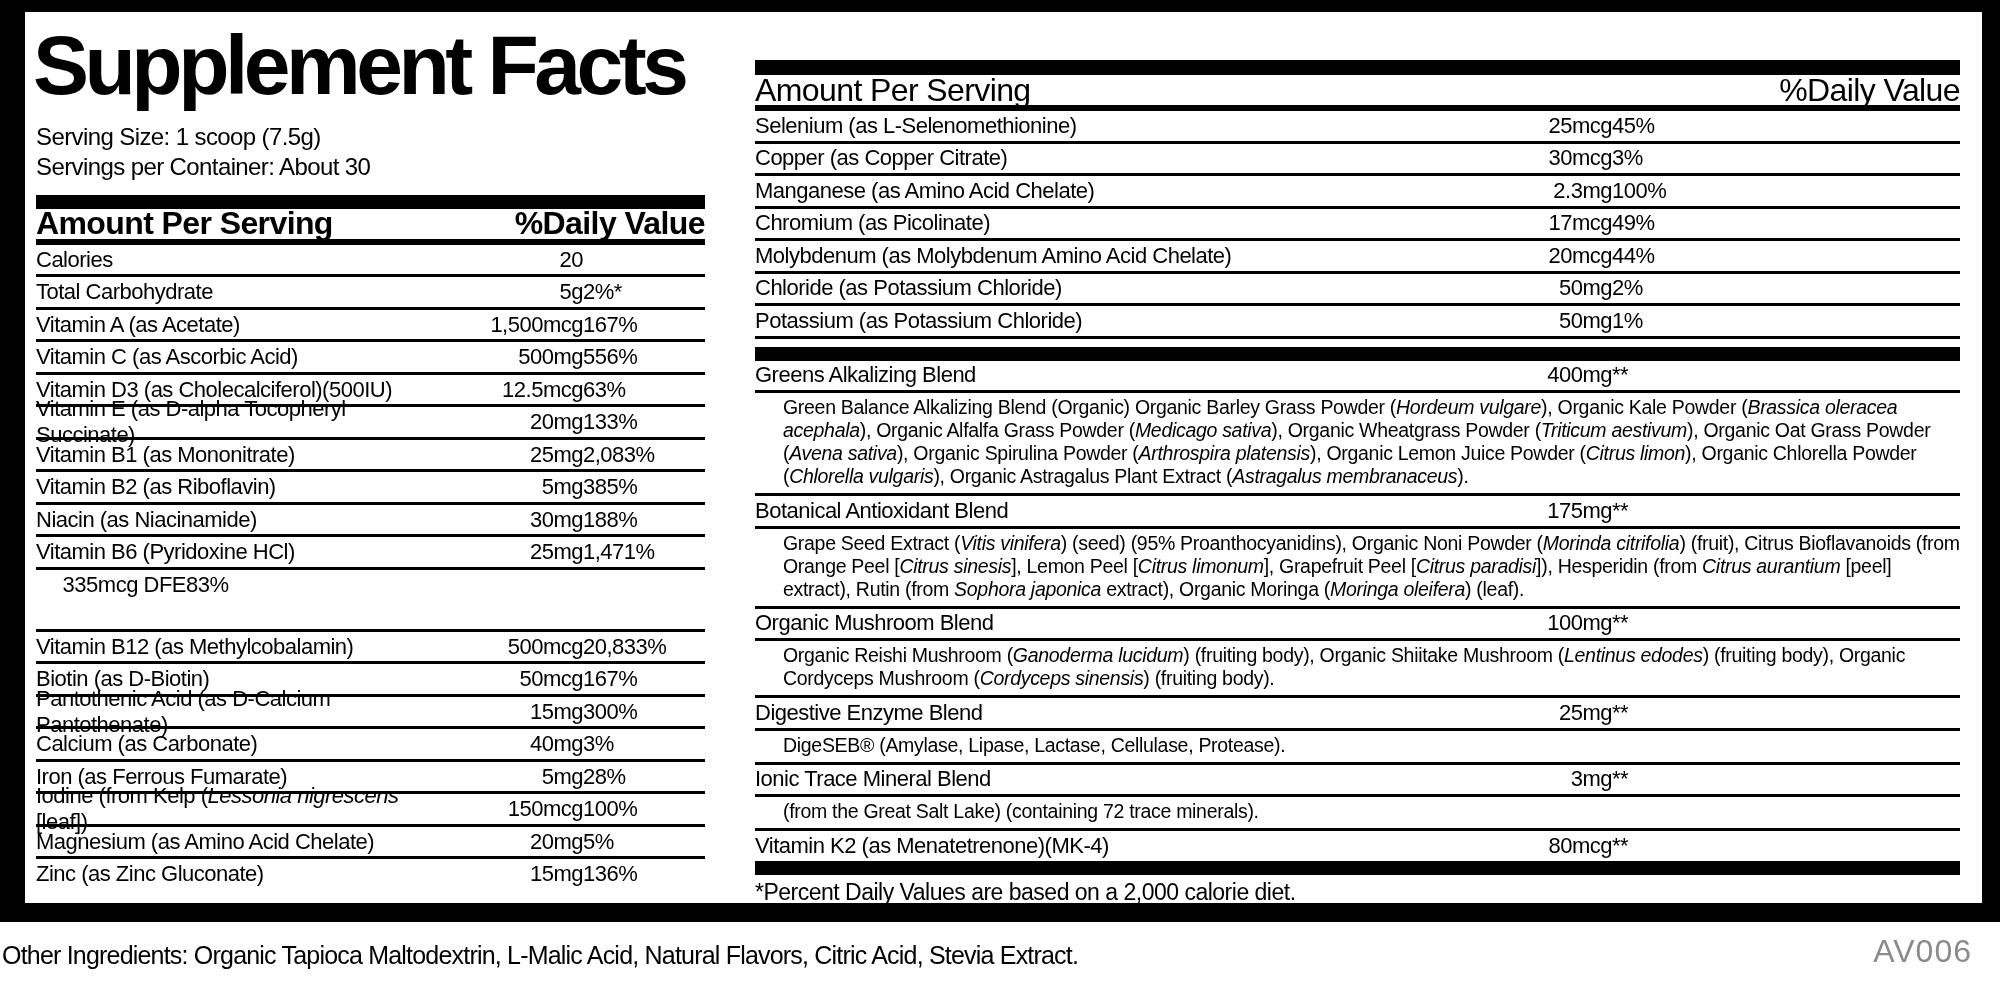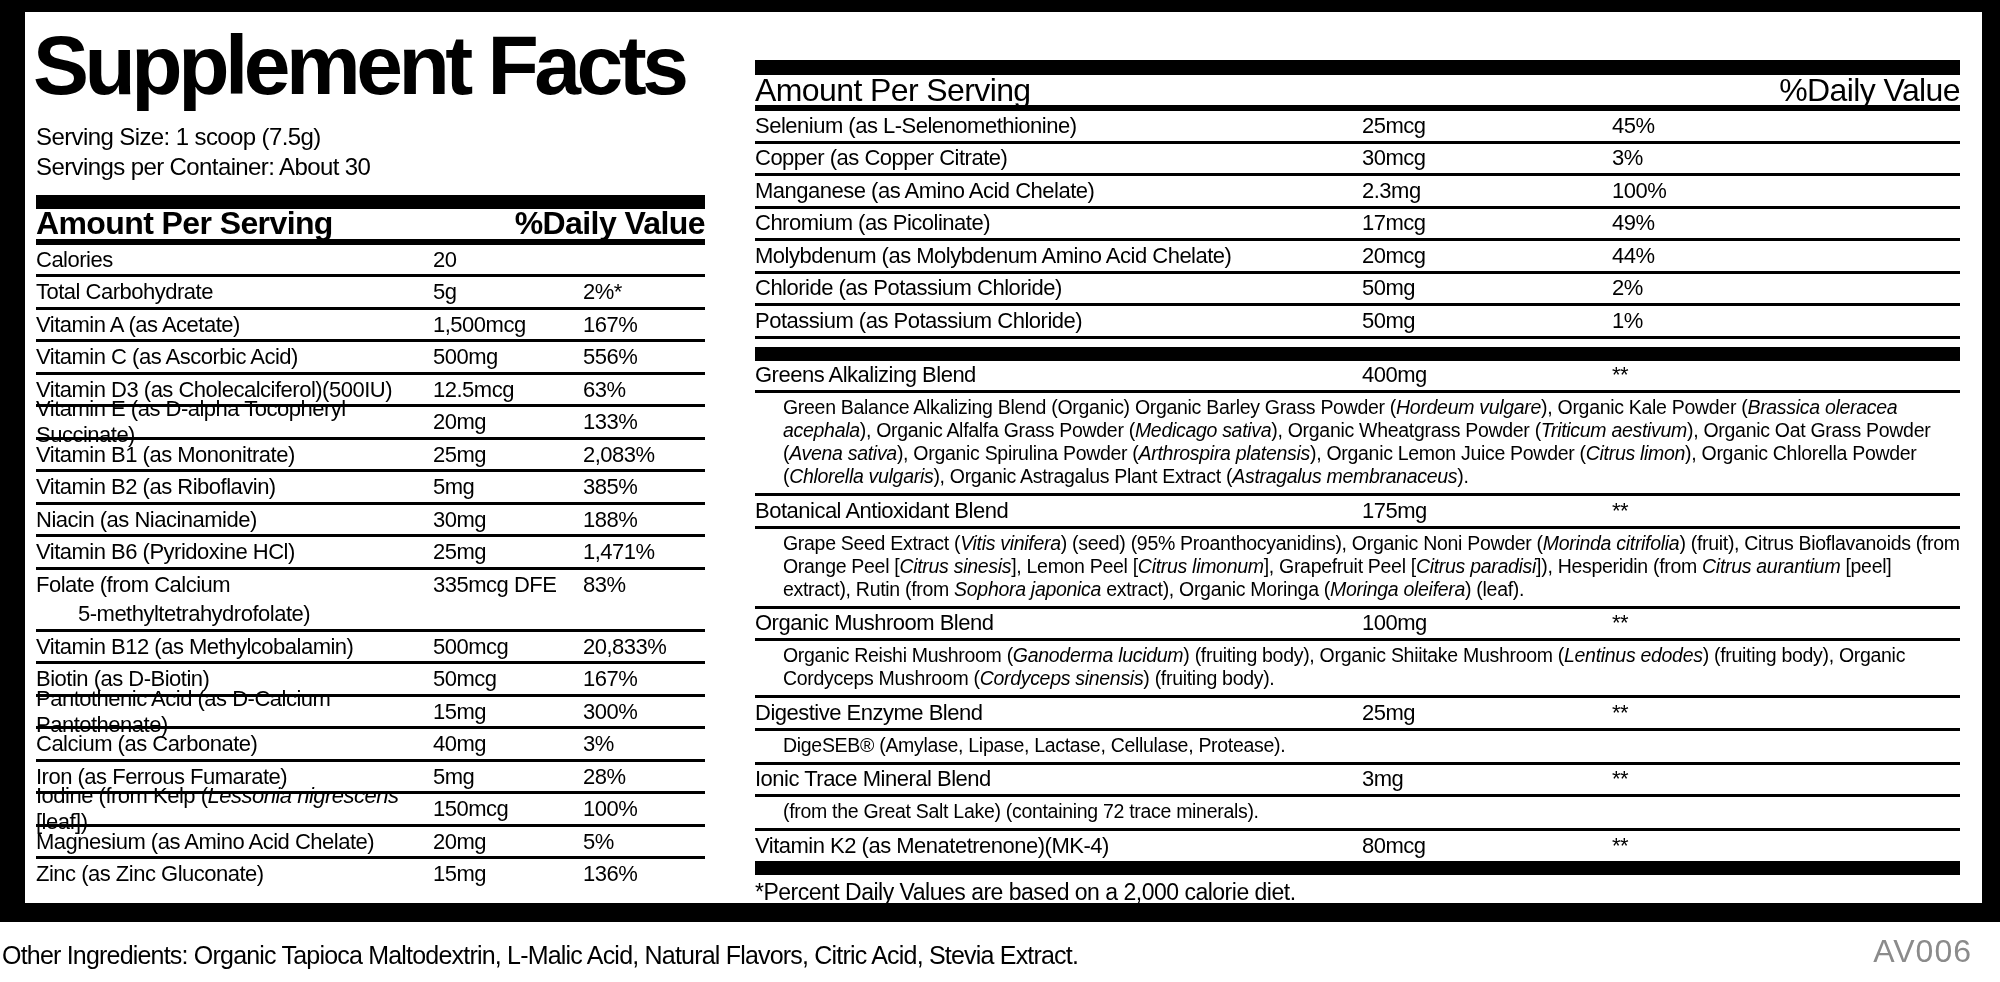--- a/index.html
+++ b/index.html
@@ -23,21 +23,21 @@
            font-size:32px;letter-spacing:-0.6px;}
   .hdr-row.bold{font-weight:bold;}
   .bar.sep{margin-top:13px;}
   .row{display:flex;align-items:center;height:29.5px;border-bottom:3px solid #000;
        font-size:22px;letter-spacing:-0.5px;}
   .row.tall{height:auto;min-height:59px;align-items:flex-start;}
   .row.tall .cell{line-height:29.5px;}
   .row.noline{border-bottom:none;}
   .row .name{flex:1 1 auto;min-width:0;}
   .row .l2{display:block;padding-left:42px;}
-  .row .amt{flex:0 0 auto;}
+  .row .amt{flex:0 0 auto;text-align:right;}
   .row .dv{flex:0 0 auto;text-align:left;}
   .t-left .amt{width:150px;}
   .t-left .dv{width:122px;}
   .t-right .amt{width:250px;}
   .t-right .dv{width:348px;padding-right:32px;box-sizing:border-box;}
   .desc{padding:3px 0 5px 28px;font-size:19.5px;line-height:23px;letter-spacing:-0.3px;
         border-bottom:3px solid #000;}
   .spacer8{height:8px;}
   .footnote{font-size:23px;line-height:26px;letter-spacing:-0.5px;}
   .footnotes{margin-top:4px;}
@@ -110,21 +110,20 @@
           <div class="name cell">Niacin (as Niacinamide)</div>
           <div class="amt cell">30mg</div>
           <div class="dv cell">188%</div>
         </div>
         <div class="row">
           <div class="name cell">Vitamin B6 (Pyridoxine HCl)</div>
           <div class="amt cell">25mg</div>
           <div class="dv cell">1,471%</div>
         </div>
         <div class="row tall">
-          <div class="name cell">Folate (from Calcium<span class="l2">5-methyltetrahydrofolate)</span></div>
           <div class="amt cell">335mcg DFE</div>
           <div class="dv cell">83%</div>
         </div>
         <div class="row">
           <div class="name cell">Vitamin B12 (as Methylcobalamin)</div>
           <div class="amt cell">500mcg</div>
           <div class="dv cell">20,833%</div>
         </div>
         <div class="row">
           <div class="name cell">Biotin (as D-Biotin)</div>

